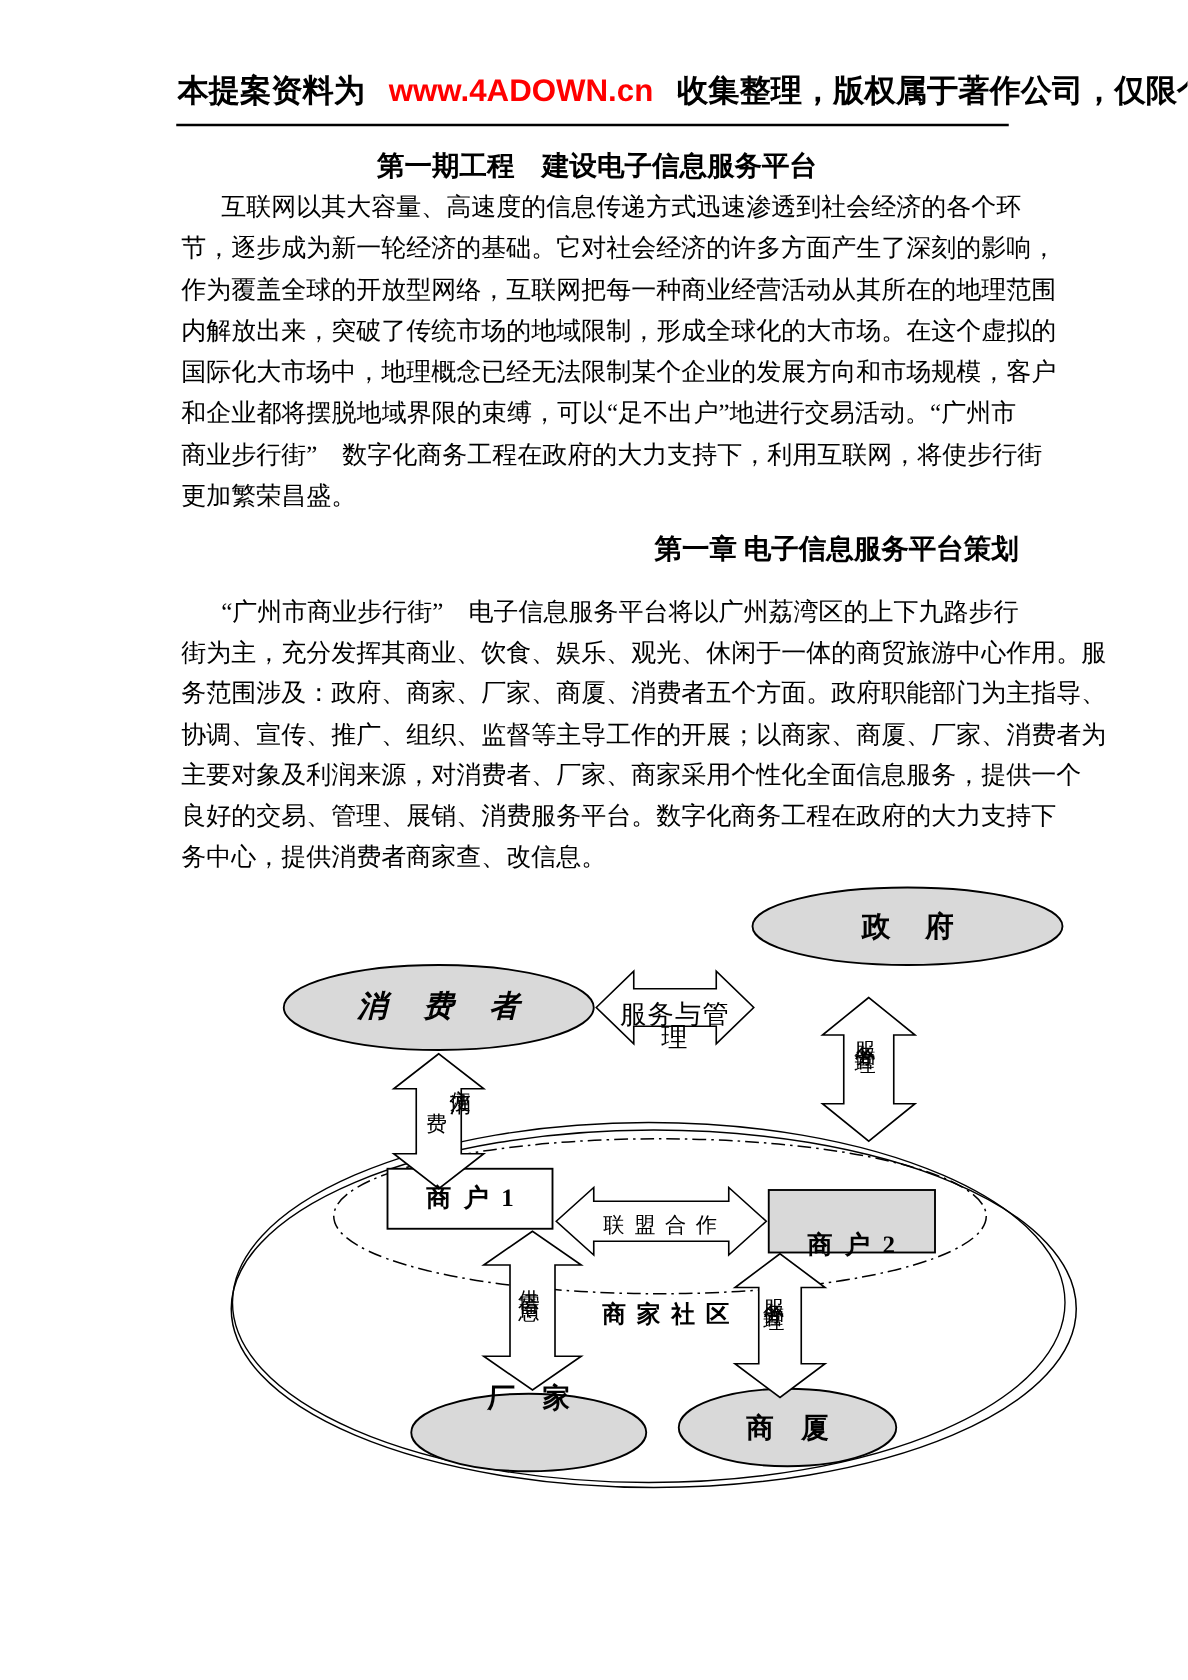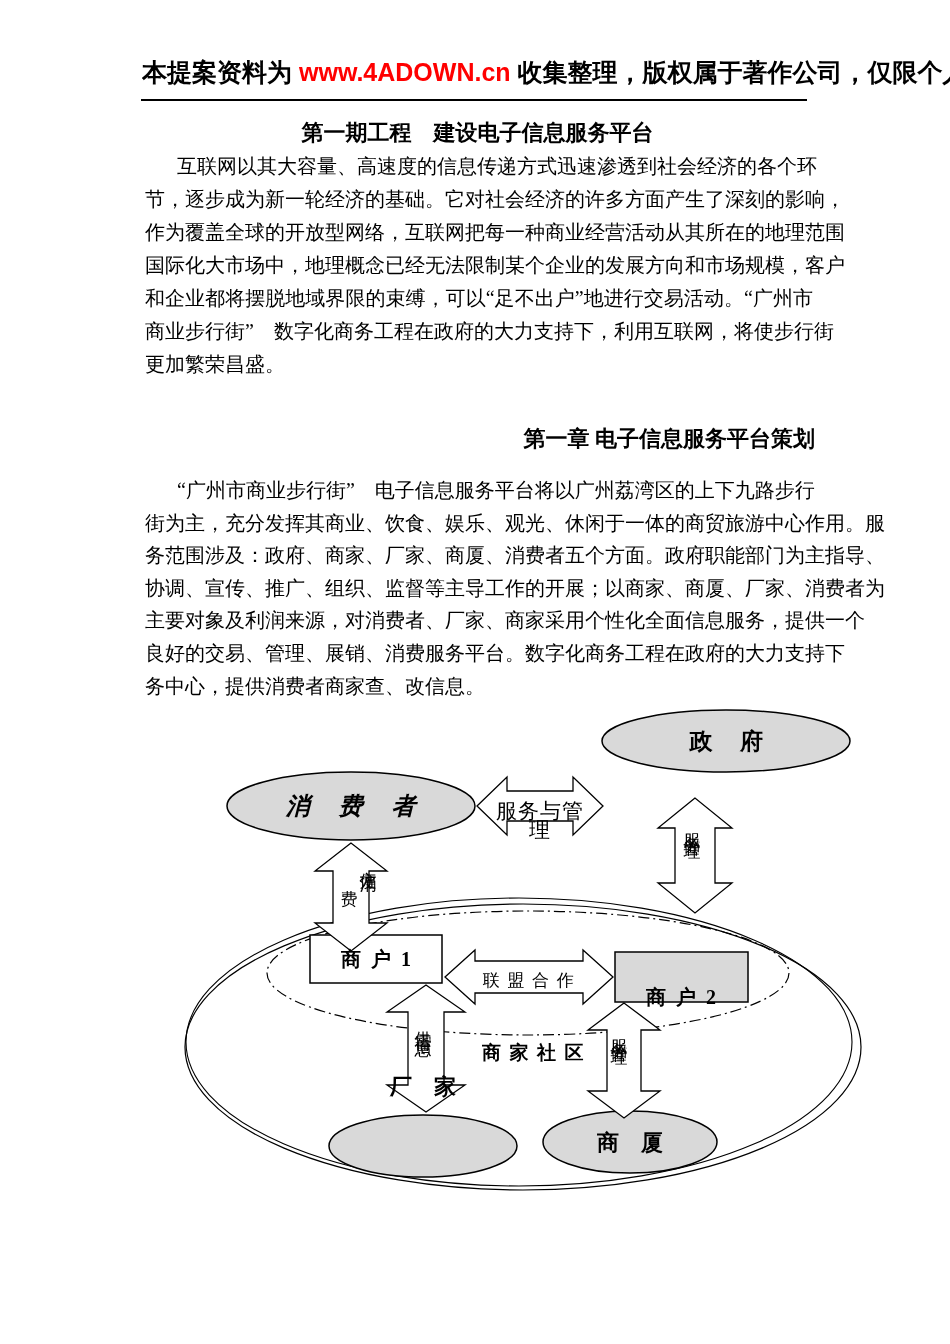--- a/index.html
+++ b/index.html
@@ -6,21 +6,21 @@
   body{
     width:950px;height:1344px;position:relative;background:#ffffff;
     font-family:"Liberation Serif",serif;color:#000;overflow:hidden;
   }
   
   .header-text{
     position:absolute;left:142px;top:56px;width:810px;
     font-family:"Liberation Sans",sans-serif;font-weight:bold;font-size:25px;
     white-space:nowrap;overflow:hidden;
   }
-  .header-url{color:#ff0000;padding:0 7px;}
+  .header-url{color:#ff0000;padding:0 19px;}
   .header-rule{position:absolute;left:141px;top:99px;width:666px;height:0;border-top:2px solid #000;}
   
   .doc-title{
     position:absolute;left:140px;top:118px;width:675px;text-align:center;
     font-size:22px;font-weight:bold;white-space:nowrap;
   }
   .chapter-title{
     position:absolute;left:140px;top:424px;width:675px;text-align:right;
     font-size:22px;font-weight:bold;white-space:nowrap;
   }
@@ -62,20 +62,21 @@
   <span>本提案资料为</span><span class="header-url">www.4ADOWN.cn</span><span>收集整理，版权属于著作公司，仅限个人收</span>
 </div>
 <div class="header-rule"></div>
 
 <div class="doc-title">第一期工程　建设电子信息服务平台</div>
 
 <div class="para" id="para1">
   <div class="line">互联网以其大容量、高速度的信息传递方式迅速渗透到社会经济的各个环</div>
   <div class="line">节，逐步成为新一轮经济的基础。它对社会经济的许多方面产生了深刻的影响，</div>
   <div class="line">作为覆盖全球的开放型网络，互联网把每一种商业经营活动从其所在的地理范围</div>
+  <div class="line">内解放出来，突破了传统市场的地域限制，形成全球化的大市场。在这个虚拟的</div>
   <div class="line">国际化大市场中，地理概念已经无法限制某个企业的发展方向和市场规模，客户</div>
   <div class="line">和企业都将摆脱地域界限的束缚，可以“足不出户”地进行交易活动。“广州市</div>
   <div class="line">商业步行街”　数字化商务工程在政府的大力支持下，利用互联网，将使步行街</div>
   <div class="line">更加繁荣昌盛。</div>
 </div>
 
 <div class="chapter-title">第一章 电子信息服务平台策划</div>
 
 <div class="para" id="para2">
   <div class="line">“广州市商业步行街”　电子信息服务平台将以广州荔湾区的上下九路步行</div>
@@ -107,21 +108,21 @@
   <path d="M351,843 L315,871 L333,871 L333,923 L315,923 L351,951 L387,923 L369,923 L369,871 L387,871 Z" fill="#fff" stroke="#000" stroke-width="1.3"></path>
   <path d="M445,977 L475,950 L475,961 L583,961 L583,950 L613,977 L583,1004 L583,993 L475,993 L475,1004 Z" fill="#fff" stroke="#000" stroke-width="1.3"></path>
   <path d="M426,985 L387,1012 L408,1012 L408,1085 L387,1085 L426,1112 L465,1085 L444,1085 L444,1012 L465,1012 Z" fill="#fff" stroke="#000" stroke-width="1.3"></path>
   <path d="M624,1003 L588,1030 L607,1030 L607,1091 L588,1091 L624,1118 L660,1091 L641,1091 L641,1030 L660,1030 Z" fill="#fff" stroke="#000" stroke-width="1.3"></path>
 </svg>
 
 <div class="dlabel node-label lbl-gov" style="left:740px;top:741px;">政府</div>
 <div class="dlabel node-label lbl-consumer" style="left:365px;top:806px;">消费者</div>
 <div class="dlabel node-label lbl-merchant" style="left:381px;top:959px;">商户1</div>
 <div class="dlabel node-label lbl-merchant" style="left:686px;top:977px;margin-top:20px;">商户2</div>
-<div class="dlabel node-label lbl-factory" style="left:434px;top:1086px;">厂家</div>
+<div class="dlabel node-label lbl-factory" style="left:434px;top:1118px;">厂家</div>
 <div class="dlabel node-label lbl-factory" style="left:641px;top:1142px;">商厦</div>
 <div class="dlabel lbl-community" style="left:537px;top:1052px;">商家社区</div>
 
 <div class="dlabel lbl-svcmgmt" style="left:540px;top:821px;">
   <div>服务与管</div>
   <div>理</div>
 </div>
 <div class="dlabel lbl-alliance" style="left:532px;top:980px;">联盟合作</div>
 
 <div class="vlabel" style="left:692px;top:820px;">服务管理</div>

